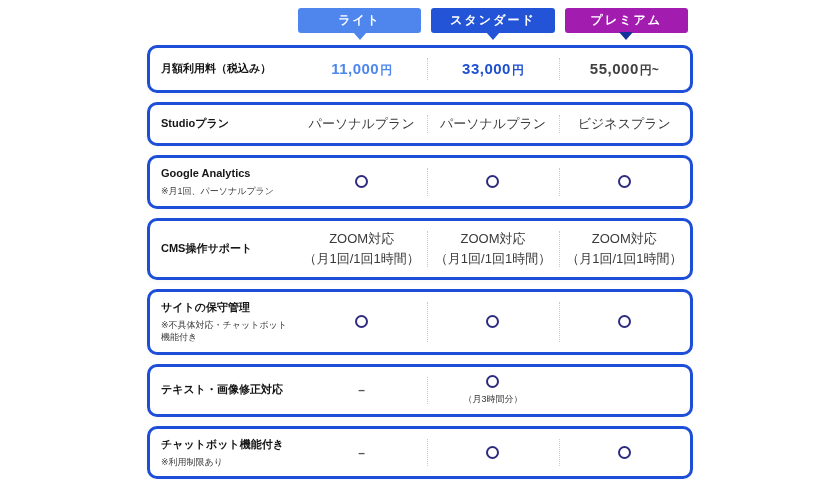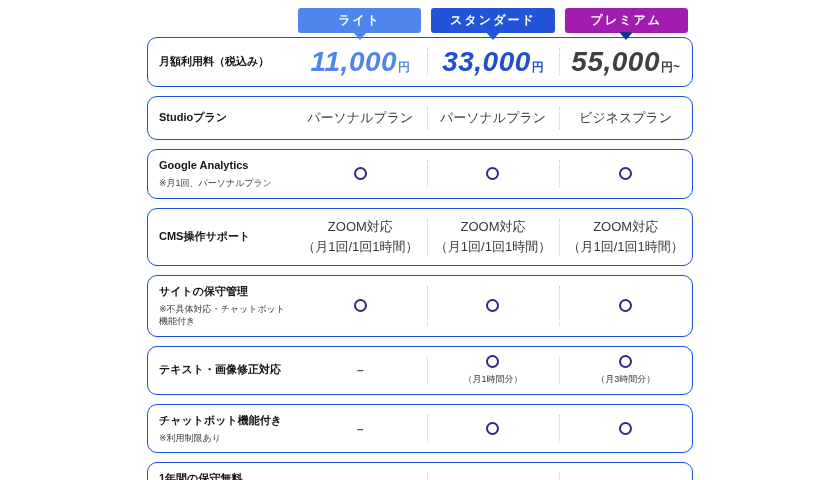--- a/index.html
+++ b/index.html
@@ -1,40 +1,40 @@
 <!DOCTYPE html>
 <html><head>
 <meta charset="utf-8">
 <style>
   * { margin:0; padding:0; box-sizing:border-box; }
   html,body { width:840px; height:480px; overflow:hidden; }
   body { font-family:"Liberation Sans","DejaVu Sans",sans-serif; background:#ffffff; }
   .wrap { width:546px; margin:0 auto; padding-top:8px; }
 
   
-  .chips { display:grid; grid-template-columns:146px 1fr 1fr 1fr; position:relative; z-index:2; margin-bottom:4px; }
+  .chips { display:grid; grid-template-columns:146px 1fr 1fr 1fr; position:relative; z-index:2; margin-bottom:12px; }
   .chip-slot { padding:0 5px; }
   .chip { position:relative; height:25px; border-radius:3px; display:flex; align-items:center; justify-content:center;
           color:#fff; font-weight:bold; font-size:12px; letter-spacing:2px; }
   .tail { position:absolute; bottom:-7px; left:50%; transform:translateX(-50%); width:0; height:0;
           border-left:7px solid transparent; border-right:7px solid transparent; border-top:8px solid #000; }
 
   
   .rows { display:flex; flex-direction:column; gap:9px; }
-  .row { background:#fff; border:1px solid #1d4ed8; border-radius:10px; box-shadow:0 2px 5px rgba(0,0,0,.03);
+  .row { background:#fff; border:3px solid #1d4ed8; border-radius:10px; box-shadow:0 2px 5px rgba(0,0,0,.03);
          display:grid; grid-template-columns:146px 1fr 1fr 1fr; align-items:center; min-height:44px; padding:8px 0; }
   .row.price-row { min-height:48px; }
   .label-cell { padding-left:11px; padding-right:6px; }
   .label { font-size:11px; font-weight:bold; color:#151515; line-height:1.45; }
   .note { font-size:9px; color:#3c3c3c; margin-top:3px; line-height:1.4; }
   .cell { position:relative; align-self:stretch; display:flex; flex-direction:column; align-items:center; justify-content:center; text-align:center; }
   .cell.sep::before { content:""; position:absolute; left:0; top:2px; bottom:2px; border-left:1px dotted #c9c9c9; }
 
   .price { display:flex; align-items:baseline; }
-  .price-num { font-size:28px; font-weight:bold; letter-spacing:.5px;font-style:italic; }
+  .price-num { font-size:15px; font-weight:bold; letter-spacing:.5px; }
   .price-unit { font-size:12px; font-weight:bold; margin-left:1px; }
 
   .circle { width:13px; height:13px; border:2px solid #2d2b80; border-radius:50%; display:inline-block; }
   .cell-note { font-size:9px; color:#333; margin-top:5px; }
   .dash { font-size:12px; font-weight:bold; color:#555; line-height:1; }
   .cell-text { font-size:13px; color:#3a3a3a; white-space:pre-line; line-height:1.55; }
 </style>
 </head>
 <body>
 
@@ -145,24 +145,20 @@
           </div>
         </div><div class="row">
           <div class="label-cell">
             <div class="label">テキスト・画像修正対応</div>
           </div>
           <div class="cell">
             <span class="dash">–</span>
           </div>
           <div class="cell sep">
             <span class="circle" style="border-color: rgb(45, 43, 128);"></span>
-            <div class="cell-note">（月1時間分）</div>
-          </div>
-          <div class="cell sep">
-            <span class="circle" style="border-color: rgb(45, 43, 128);"></span>
             <div class="cell-note">（月3時間分）</div>
           </div>
         </div><div class="row">
           <div class="label-cell">
             <div class="label">チャットボット機能付き</div>
             <div class="note">※利用制限あり</div>
           </div>
           <div class="cell">
             <span class="dash">–</span>
           </div>

